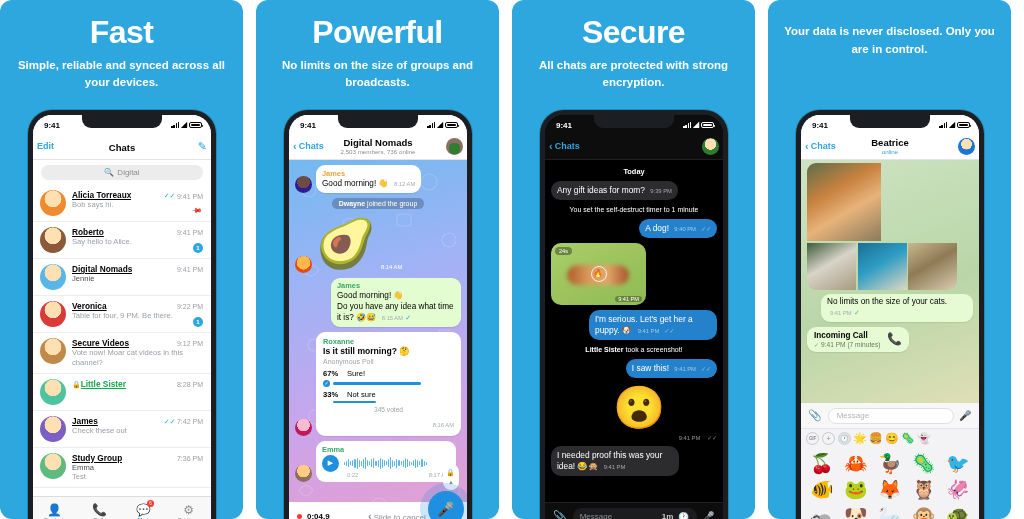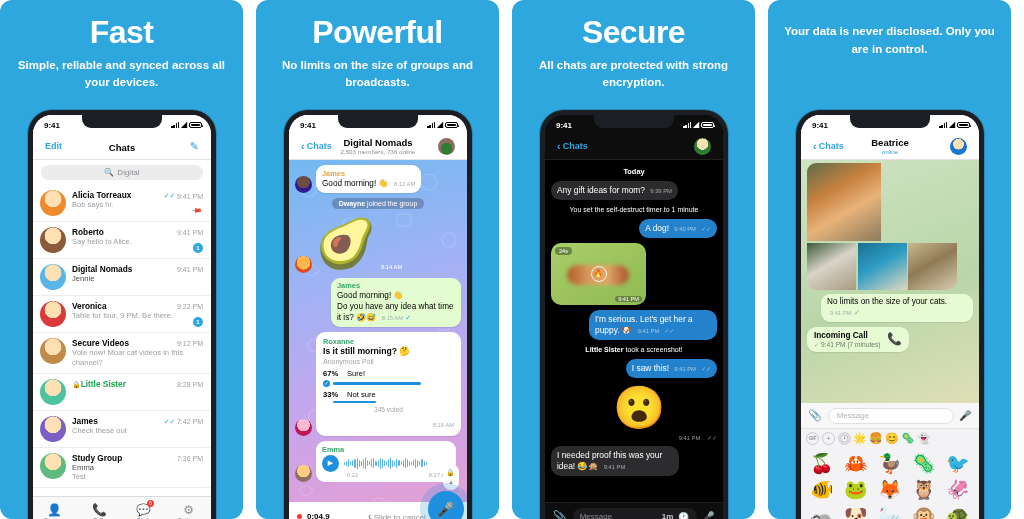--- a/index.html
+++ b/index.html
@@ -73,21 +73,21 @@
     width:1.4px; height:2.6px; background:currentColor; border-radius:0 1px 1px 0;}
   .batt i { display:block; height:100%; width:100%; background:currentColor; border-radius:1px;}
 
   
   .light .statusbar { color:#000; background:#fff; }
   .dark .statusbar  { color:#fff; background:#0d0d0d; }
 
   
   .navbar {
     height: 27px; display:flex; align-items:center; justify-content:space-between;
-    padding: 0 12px; background:#fff; border-bottom:1px solid #e3e3e6;
+    padding: 0 4px; background:#fff; border-bottom:1px solid #e3e3e6;
     position:relative;
   }
   .nav-left { color:#2ea6de; font-size:9px; font-weight:600; display:flex; align-items:center; gap:2px;}
   .nav-center { position:absolute; left:0; right:0; text-align:center; pointer-events:none;}
   .nav-title { font-size:9.5px; font-weight:700; color:#000; }
   .nav-sub { font-size:6.2px; color:#8b8e93; margin-top:.5px;}
   .nav-avatar { width:17px;height:17px;border-radius:50%; overflow:hidden; flex:none;}
   .chev { font-size:11px; line-height:1; font-weight:700; }
 
   
@@ -97,21 +97,21 @@
     font-size:8px; color:#8b8e93;
   }
   .chatlist { background:#fff; }
   .chatrow {
     display:flex; gap:6px; padding:5px 8px 5px 7px;
     border-bottom:1px solid #ededed; position:relative; align-items:flex-start;
   }
   .avatar { width:26px;height:26px;border-radius:50%; flex:none; overflow:hidden; position:relative;}
   .crbody { flex:1; min-width:0; }
   .crtop { display:flex; align-items:baseline; }
-  .crname { font-size:8.3px; font-weight:700; color:#000; white-space:nowrap; overflow:hidden;}
+  .crname { font-size:8.3px; font-weight:700; color:#000; white-space:nowrap; overflow:hidden;text-decoration:underline;}
   .crname.secret { color:#12a84b; }
   .crtime { margin-left:auto; font-size:7px; color:#9a9ea3; white-space:nowrap; padding-left:3px;
             display:flex; align-items:center; gap:1.5px;}
   .crfrom { font-size:7.6px; color:#4b4b4b; line-height:1.25;}
   .crmsg { font-size:7.6px; color:#9a9ea3; line-height:1.3; }
   .badge {
     position:absolute; right:8px; bottom:5px; background:#2ea6de; color:#fff;
     font-size:6px; font-weight:700; min-width:10px; height:10px; border-radius:5px;
     display:flex; align-items:center; justify-content:center; padding:0 3px;
   }

